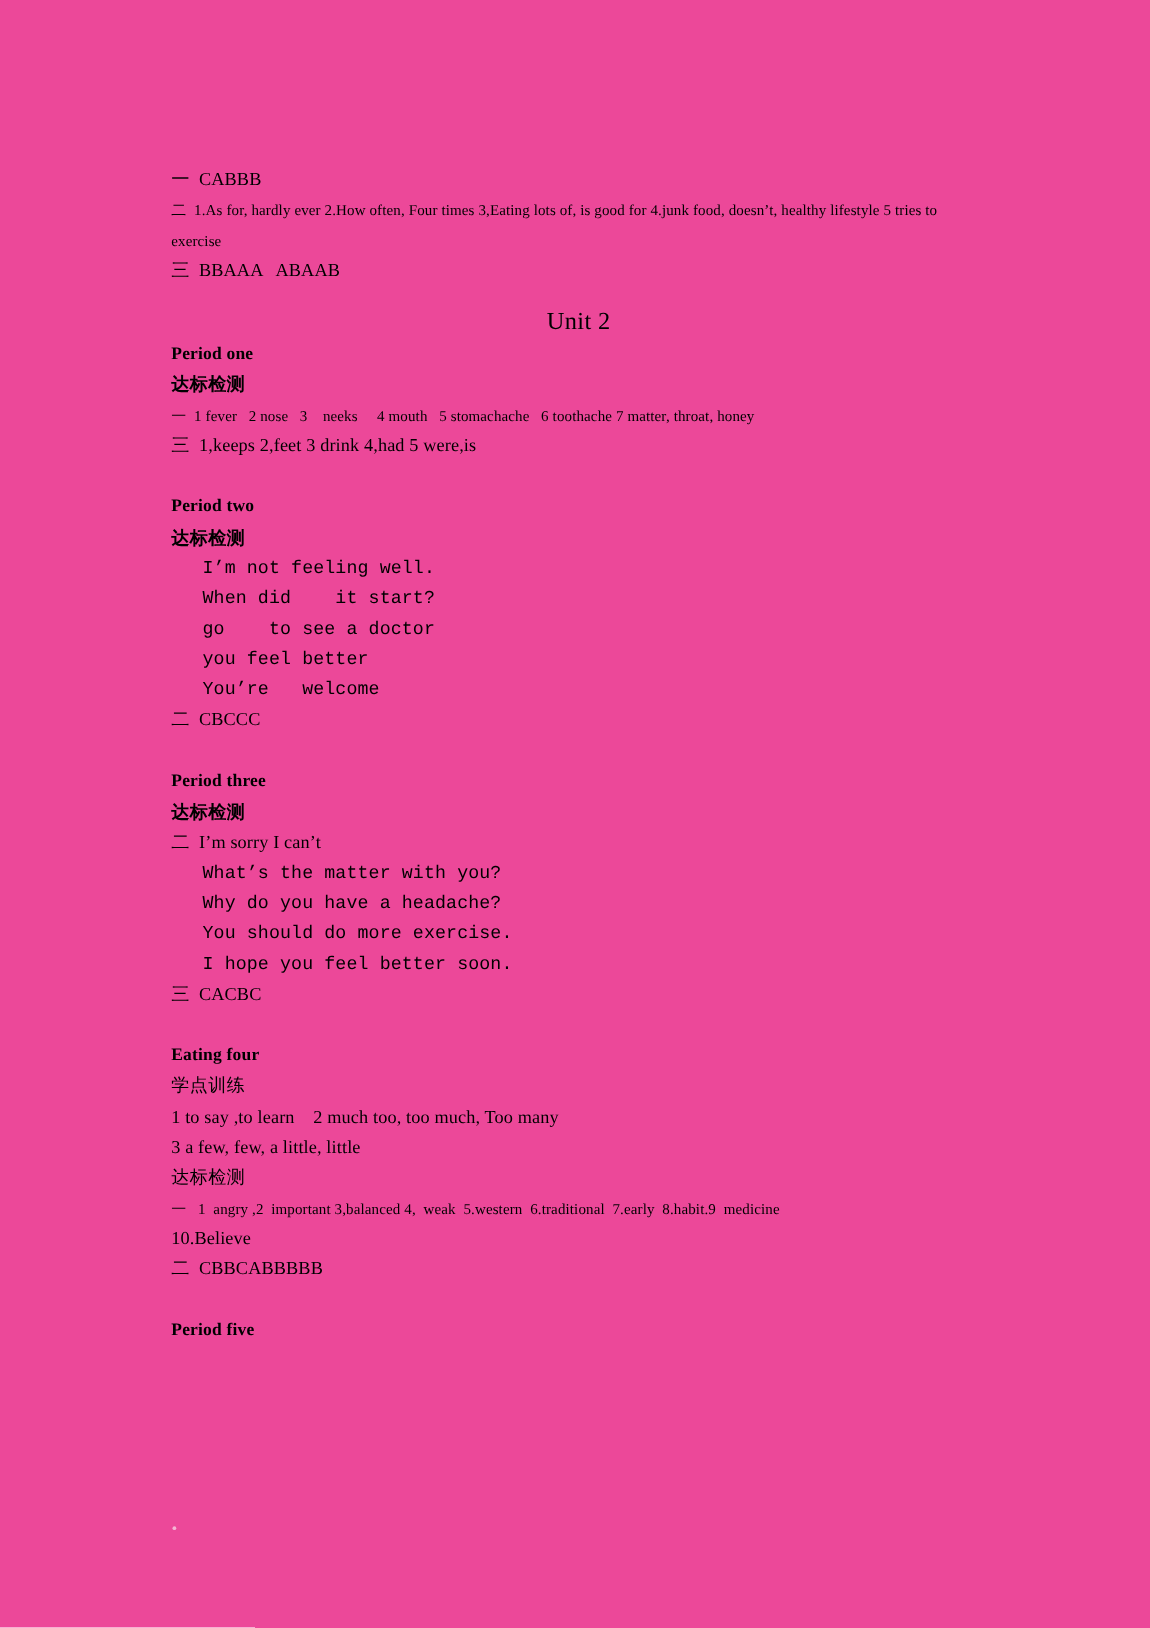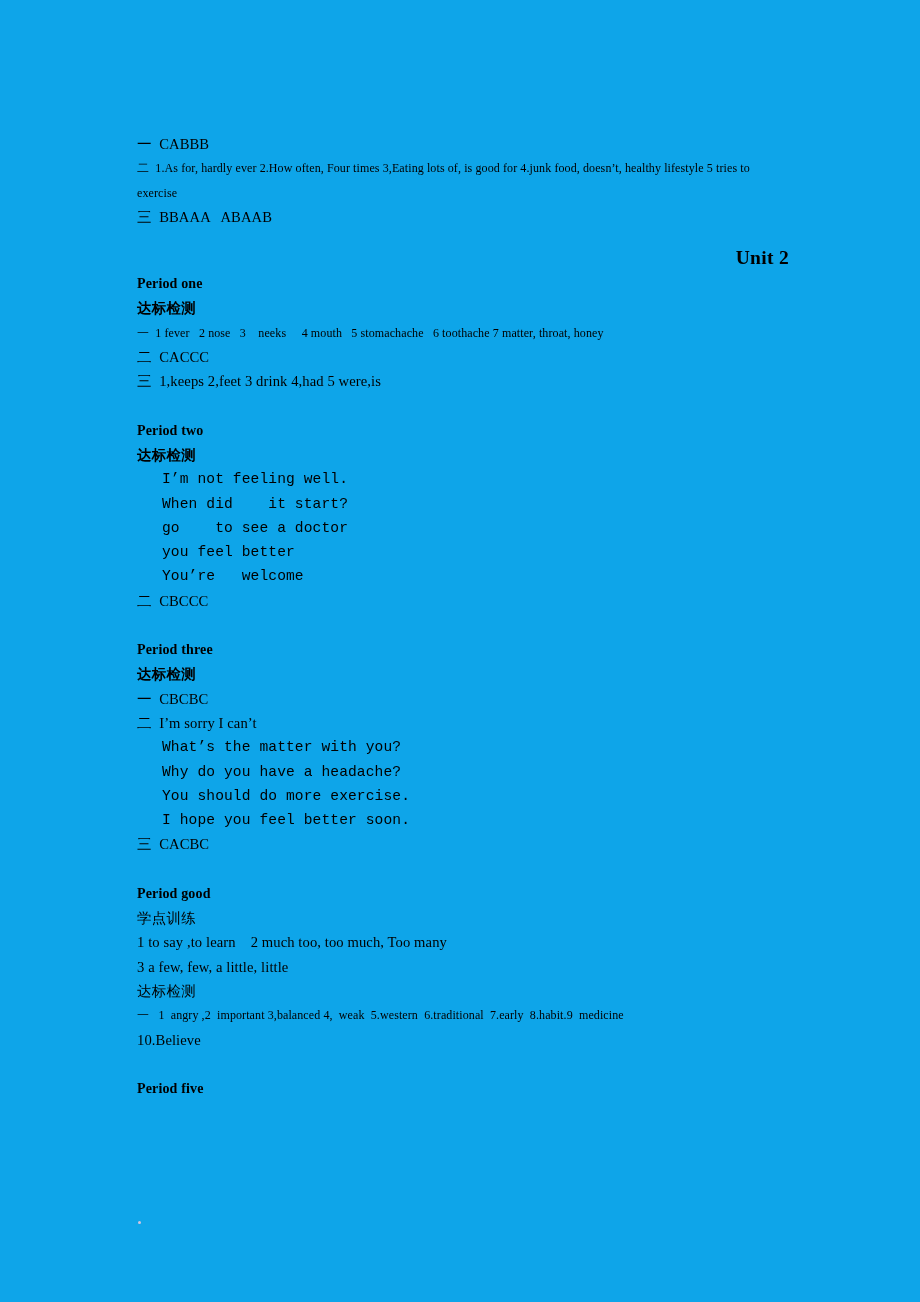--- a/index.html
+++ b/index.html
@@ -9,21 +9,21 @@
     background: #ffffff;
   }
   body {
     font-family: "Liberation Serif", "DejaVu Serif", serif;
     color: #000000;
   }
   .page {
     position: relative;
     width: 920px;
     height: 1302px;
-    background: #0ea5e9;
+    background: #ec4899;
     overflow: hidden;
   }
   .content {
     position: absolute;
     left: 137px;
     top: 132px;
     width: 652px;
   }
 
   
@@ -39,23 +39,23 @@
     white-space: pre-wrap;
     letter-spacing: 0.1px;
   }
   .indent {
     padding-left: 25px;
     font-family: Liberation Mono, monospace;
   }
 
   
   .unit-title {
-    text-align: right;
+    text-align: center;
     font-size: 19.5px;
-    font-weight: bold;
+    font-weight: normal;
     line-height: 24px;
     margin-top: 17px;
     margin-bottom: 2px;
     letter-spacing: 0.3px;
   }
 
   
   .period-heading {
     font-size: 14px;
     font-weight: bold;
@@ -101,21 +101,20 @@
       <div class="wrapline"><span>二  1.As for, hardly ever 2.How often, Four times 3,Eating lots of, is good for 4.junk food, doesn’t,</span> <span>healthy lifestyle 5 tries to exercise</span></div>
       <div class="line">三  BBAAA   ABAAB</div>
     </div>
 
     <div class="unit-title">Unit 2</div>
 
     <div>
       <div class="period-heading">Period one</div>
       <div class="cn-heading bold">达标检测</div>
       <div class="wrapline">一  1 fever   2 nose   3    neeks     4 mouth   5 stomachache   6 toothache 7 matter, throat, honey</div>
-      <div class="line">二  CACCC</div>
       <div class="line">三  1,keeps 2,feet 3 drink 4,had 5 were,is</div>
     </div>
 
     <div class="block-gap"></div>
 
     <div>
       <div class="period-heading">Period two</div>
       <div class="cn-heading bold">达标检测</div>
       <div class="line indent">I’m not feeling well.</div>
       <div class="line indent">When did    it start?</div>
@@ -123,39 +122,39 @@
       <div class="line indent">you feel better</div>
       <div class="line indent">You’re   welcome</div>
       <div class="line">二  CBCCC</div>
     </div>
 
     <div class="block-gap"></div>
 
     <div>
       <div class="period-heading">Period three</div>
       <div class="cn-heading bold">达标检测</div>
-      <div class="line">一  CBCBC</div>
       <div class="line">二  I’m sorry I can’t</div>
       <div class="line indent">What’s the matter with you?</div>
       <div class="line indent">Why do you have a headache?</div>
       <div class="line indent">You should do more exercise.</div>
       <div class="line indent">I hope you feel better soon.</div>
       <div class="line">三  CACBC</div>
     </div>
 
     <div class="block-gap"></div>
 
     <div>
-      <div class="period-heading">Period good</div>
+      <div class="period-heading">Eating four</div>
       <div class="cn-heading">学点训练</div>
       <div class="line">1 to say ,to learn    2 much too, too much, Too many</div>
       <div class="line">3 a few, few, a little, little</div>
       <div class="cn-heading">达标检测</div>
       <div class="wrapline">一   1  angry ,2  important 3,balanced 4,  weak  5.western  6.traditional  7.early  8.habit.9  medicine</div>
       <div class="line">10.Believe</div>
+      <div class="line">二  CBBCABBBBB</div>
     </div>
 
     <div class="block-gap"></div>
 
     <div>
       <div class="period-heading">Period five</div>
     </div>
 
   </div>
 

